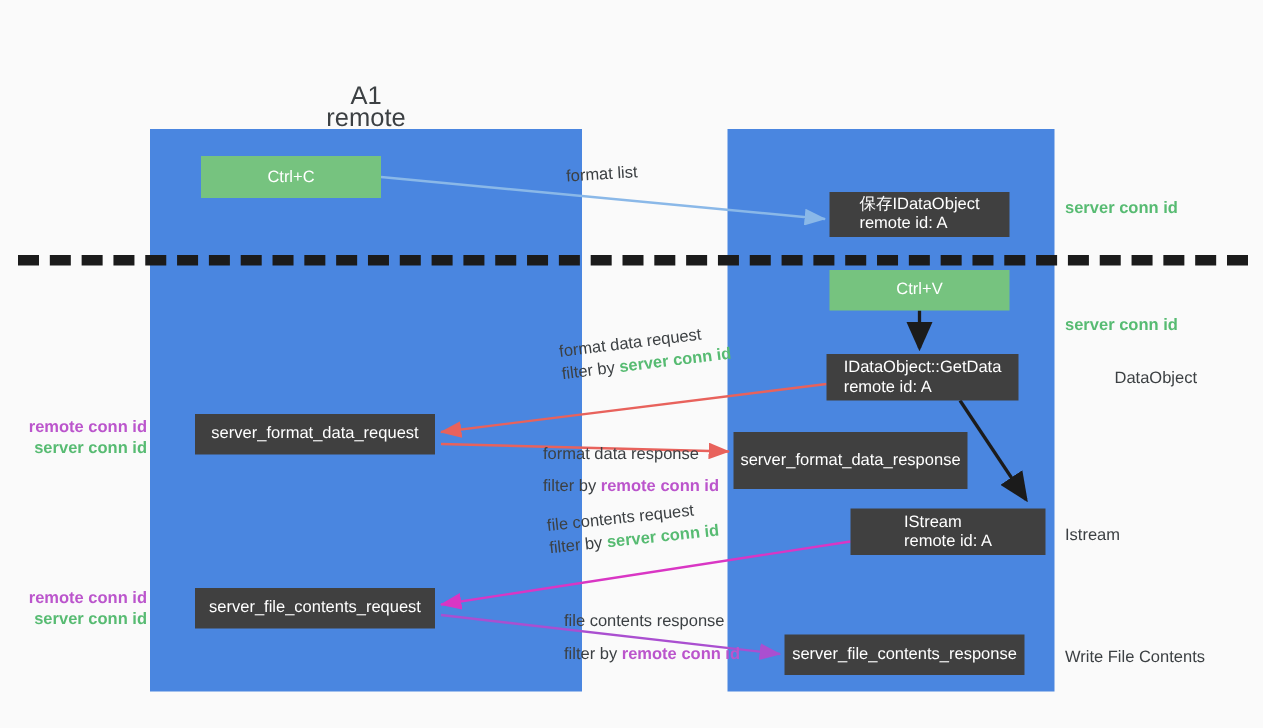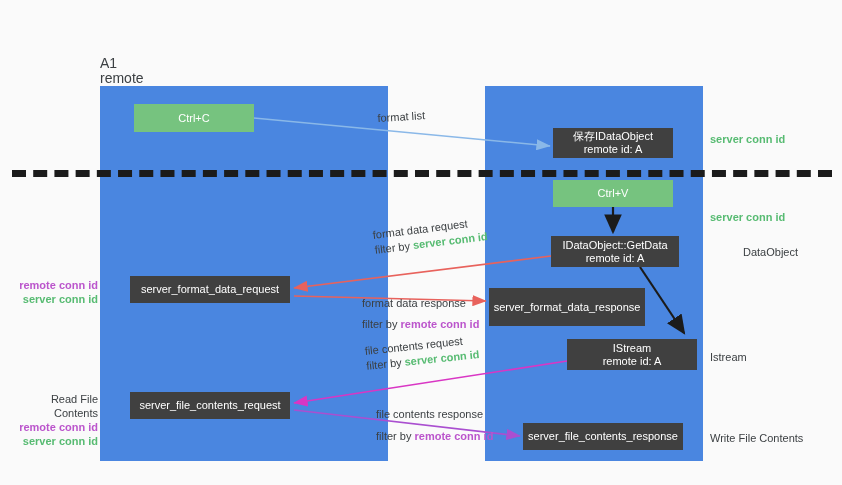--- a/index.html
+++ b/index.html
@@ -29,22 +29,22 @@
     width: 842px;
     text-align: center;
     font-size: 15px;
     line-height: 20px;
     color: #3c4043;
     white-space: pre-line;
   }
 
   
   .col-header {
-    text-align: left;
-    font-size: 14px;
+    text-align: center;
+    font-size: 17px;
     line-height: 15px;
     color: #3c4043;
     white-space: pre-line;
   }
   #hdr-a1 { left: 100px; top: 56px; width: 288px; }
   #hdr-b1 { left: 485px; top: 56px; width: 218px; }
 
   
   .lane {
     background: #4a86e0;
@@ -59,21 +59,20 @@
     border-top: 7px dashed #1b1b1b;
   }
 
   
   .node {
     box-sizing: border-box;
     display: flex;
     flex-direction: column;
     align-items: center;
     justify-content: center;
-    text-align: center;
     color: #ffffff;
     font-size: 11px;
     line-height: 13px;
     white-space: pre-line;
     padding: 2px 16px;
   }
   .node.green { background: #76c37f; }
   .node.orange { background: #404040; }
 
   #n-ctrlc  { left: 134px; top: 104px; width: 120px; height: 28px; }
@@ -199,21 +198,20 @@
   <div class="abs right-note green-txt" id="note-serverconn-2">server conn id</div>
   <div class="abs right-note dark-txt" id="note-dataobject">DataObject</div>
   <div class="abs right-note dark-txt" id="note-istream">Istream</div>
   <div class="abs right-note dark-txt" id="note-writefile">Write File Contents</div>
 
   <div class="abs left-note" id="note-left-1">
     <span class="purple-txt">remote conn id</span><br>
     <span class="green-txt">server conn id</span>
   </div>
   <div class="abs left-note" id="note-left-2">
-    <span class="hdr">Read File Contents</span>
     <span class="purple-txt">remote conn id</span><br>
     <span class="green-txt">server conn id</span>
   </div>
 
   <div class="abs edge-label" id="lbl-formatlist">
     <span>format list</span>
   </div>
 
   <div class="abs edge-label" id="lbl-fmtreq">
     <span>format data request</span>

